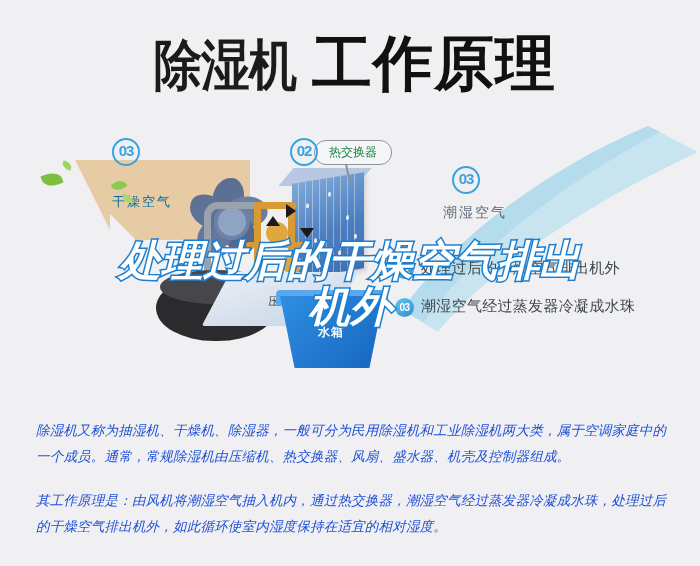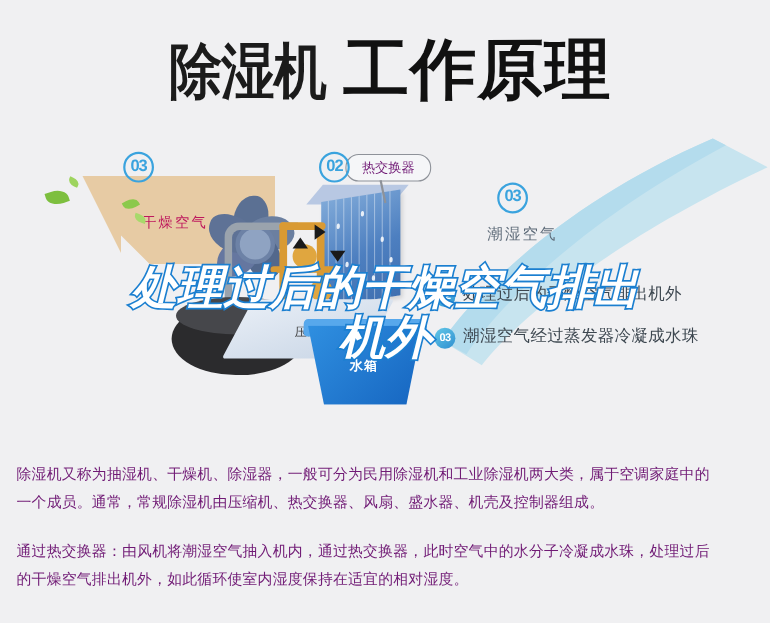--- a/index.html
+++ b/index.html
@@ -53,22 +53,22 @@
     border-top:0 solid transparent;
     border-right:40px solid #e7cba4;
     border-bottom:80px solid transparent;
   }
   .tan-arrow .notch{
     position:absolute;left:35px;bottom:0;width:0;height:0;
     border-left:26px solid #f0f0f2;
     border-top:26px solid transparent;
   }
   .tan-label{
-    position:absolute;left:129px;top:73px;
-    font-size:13px;color:#be185d;letter-spacing:2px;
+    position:absolute;left:112px;top:73px;
+    font-size:13px;color:#0369a1;letter-spacing:2px;
     font-family:"Liberation Sans","DejaVu Sans",sans-serif;
   }
 
   
   .leaf{position:absolute;border-radius:0 70% 0 70%;}
   .leaf.l1{left:42px;top:53px;width:20px;height:13px;background:#7dbf3f;transform:rotate(-18deg);}
   .leaf.l2{left:62px;top:42px;width:10px;height:7px;background:#9ed45f;transform:rotate(25deg);}
   .leaf.l3{left:112px;top:61px;width:14px;height:9px;background:#8cc94c;transform:rotate(-30deg);}
   .leaf.l4{left:122px;top:75px;width:11px;height:7px;background:#a8d96b;transform:rotate(18deg);}
 
@@ -155,21 +155,21 @@
   }
   .tank-lbl{
     position:absolute;left:318px;top:204px;font-size:12px;color:#ffffff;
     letter-spacing:1px;font-weight:bold;
   }
 
   
   .callout{
     position:absolute;left:314px;top:20px;
     padding:3px 14px;border:1.6px solid #8e9299;border-radius:12px;
-    background:#f5f6f8;font-size:12px;color:#701a75;white-space:nowrap;
+    background:#f5f6f8;font-size:12px;color:#15803d;white-space:nowrap;
   }
   .callout:after{
     content:"";position:absolute;left:30px;bottom:-21px;
     width:1.6px;height:21px;background:#8e9299;
     transform:rotate(-12deg);transform-origin:top;
   }
 
   
   .step{
     position:absolute;font-size:15px;font-weight:bold;color:#3aa3de;
@@ -210,23 +210,24 @@
     -webkit-text-stroke:3px #1b7fd0;
     paint-order:stroke fill;
     text-shadow:
       0 0 0 #1b7fd0;
     pointer-events:none;
   }
   .watermark span{position:relative;}
 
   
   .body-text{
-    position:absolute;left:15px;top:418px;width:640px;
-    font-size:13.5px;color:#701a75;line-height:26px;
+    position:absolute;left:36px;top:418px;width:640px;
+    font-size:13.5px;color:#1d4ed8;line-height:26px;
     letter-spacing:.2px;
+    font-style:italic;
   }
   .body-text p{margin:0 0 18px 0;}
 </style>
 </head>
 <body>
 
 <div id="root">
 
   <div class="title-wrap">
     <span class="title-a">除湿机</span><span class="title-b">工作原理</span>
@@ -324,16 +325,16 @@
       <div class="legend-txt">潮湿空气经过蒸发器冷凝成水珠</div>
     </div>
   </div>
 
   <div class="watermark">
     <span>处理过后的干燥空气排出机外</span>
   </div>
 
   <div class="body-text">
     <p>除湿机又称为抽湿机、干燥机、除湿器，一般可分为民用除湿机和工业除湿机两大类，属于空调家庭中的一个成员。通常，常规除湿机由压缩机、热交换器、风扇、盛水器、机壳及控制器组成。</p>
-    <p>通过热交换器：由风机将潮湿空气抽入机内，通过热交换器，此时空气中的水分子冷凝成水珠，处理过后的干燥空气排出机外，如此循环使室内湿度保持在适宜的相对湿度。</p>
+    <p>其工作原理是：由风机将潮湿空气抽入机内，通过热交换器，潮湿空气经过蒸发器冷凝成水珠，处理过后的干燥空气排出机外，如此循环使室内湿度保持在适宜的相对湿度。</p>
   </div>
 
 </div>
 
 </body></html>

